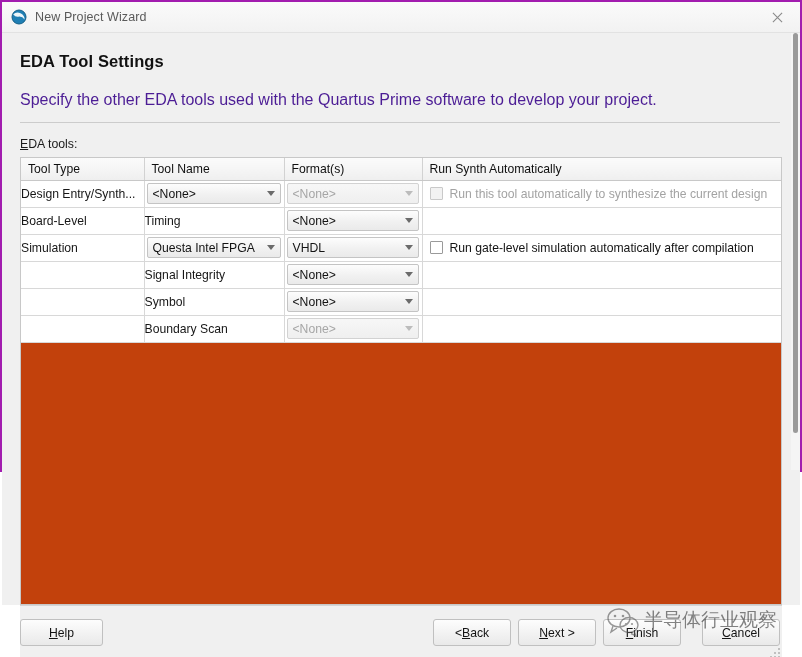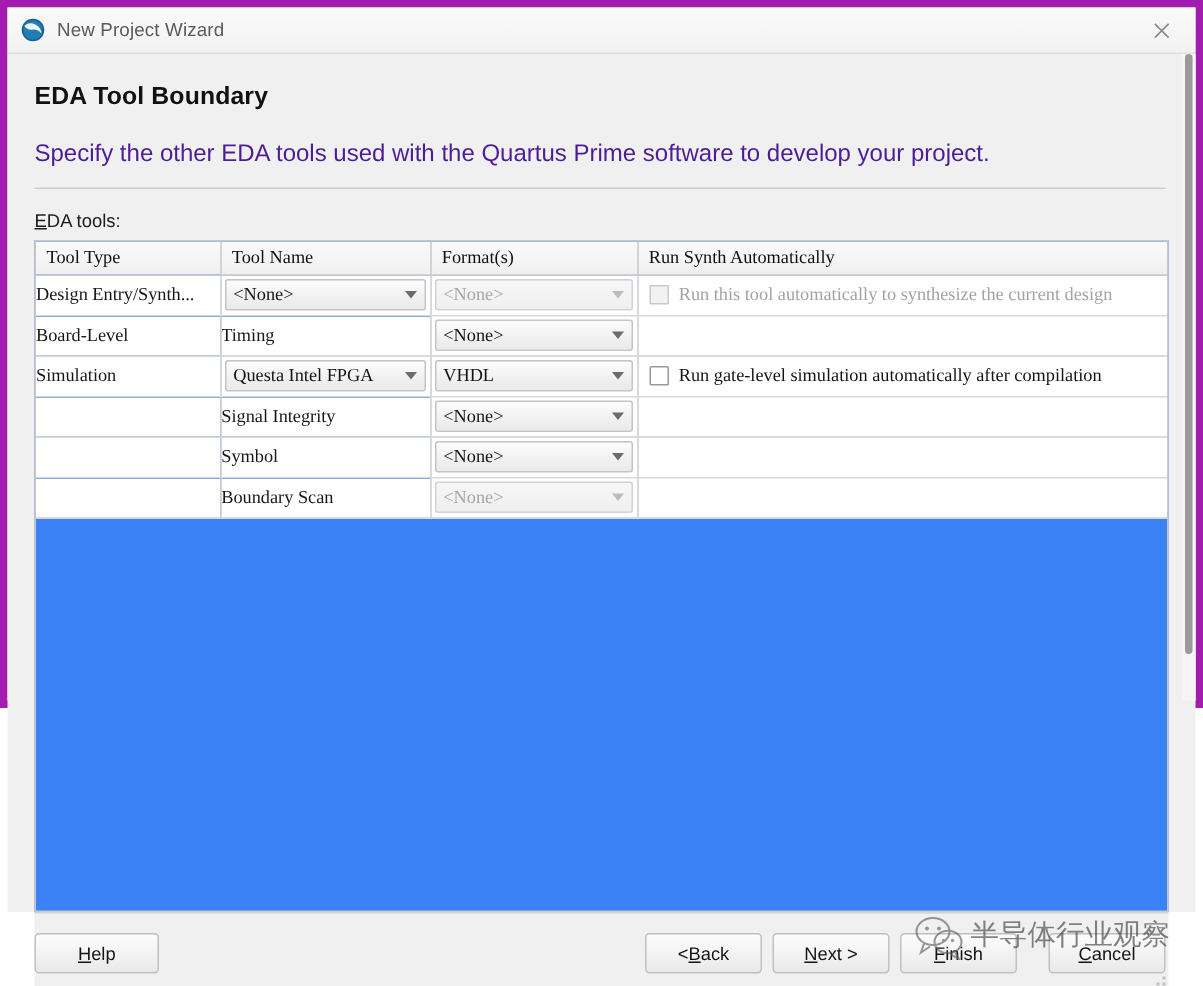--- a/index.html
+++ b/index.html
@@ -15,21 +15,21 @@
     color: #1a1a1a;
     overflow: hidden;
   }
 
   
   .window {
     position: absolute;
     left: 0; top: 0;
     width: 802px; height: 472px;
     background: #f0f0f0;
-    border: 5px solid #a21caf;
+    border: 2px solid #a21caf;
     box-sizing: border-box;
     display: flex;
     flex-direction: column;
   }
 
   
   .titlebar {
     height: 31px;
     min-height: 31px;
     background: linear-gradient(to bottom, #fafafa 0%, #f2f2f2 100%);
@@ -92,26 +92,25 @@
     font-size: 12.3px;
     color: #1b1b1b;
     margin-top: 14px;
     margin-bottom: 6px;
   }
   .section-label .mn { text-decoration: underline; }
 
   
   .table-wrap {
     border: 1px solid #c8c8c8;
-    background: #3b82f6;
+    background: #c2410c;
     height: 448px;
     box-sizing: border-box;
     overflow: hidden;
     position: relative;
-    font-family: Liberation Serif, serif;
   }
   table.eda {
     width: 100%;
     border-collapse: collapse;
     table-layout: fixed;
     font-size: 12.2px;
   }
   table.eda col.c-type   { width: 123px; }
   table.eda col.c-name   { width: 140px; }
   table.eda col.c-format { width: 138px; }
@@ -304,21 +303,21 @@
     <span class="title-text">New Project Wizard</span>
     <div class="close-btn">
       <svg viewBox="0 0 12 12" width="11" height="11">
         <path d="M1 1 L11 11 M11 1 L1 11" stroke="#8a8a8a" stroke-width="1.2" fill="none"></path>
       </svg>
     </div>
   </div>
 
   <div class="content">
 
-    <div class="page-title">EDA Tool Boundary</div>
+    <div class="page-title">EDA Tool Settings</div>
     <div class="page-subtitle">Specify the other EDA tools used with the Quartus Prime software to develop your project.</div>
     <div class="hrule"></div>
 
     <div class="section-label"><span class="mn">E</span><span>DA tools:</span></div>
 
     <div class="table-wrap">
       <table class="eda">
         <colgroup>
           <col class="c-type">
             <col class="c-name">

